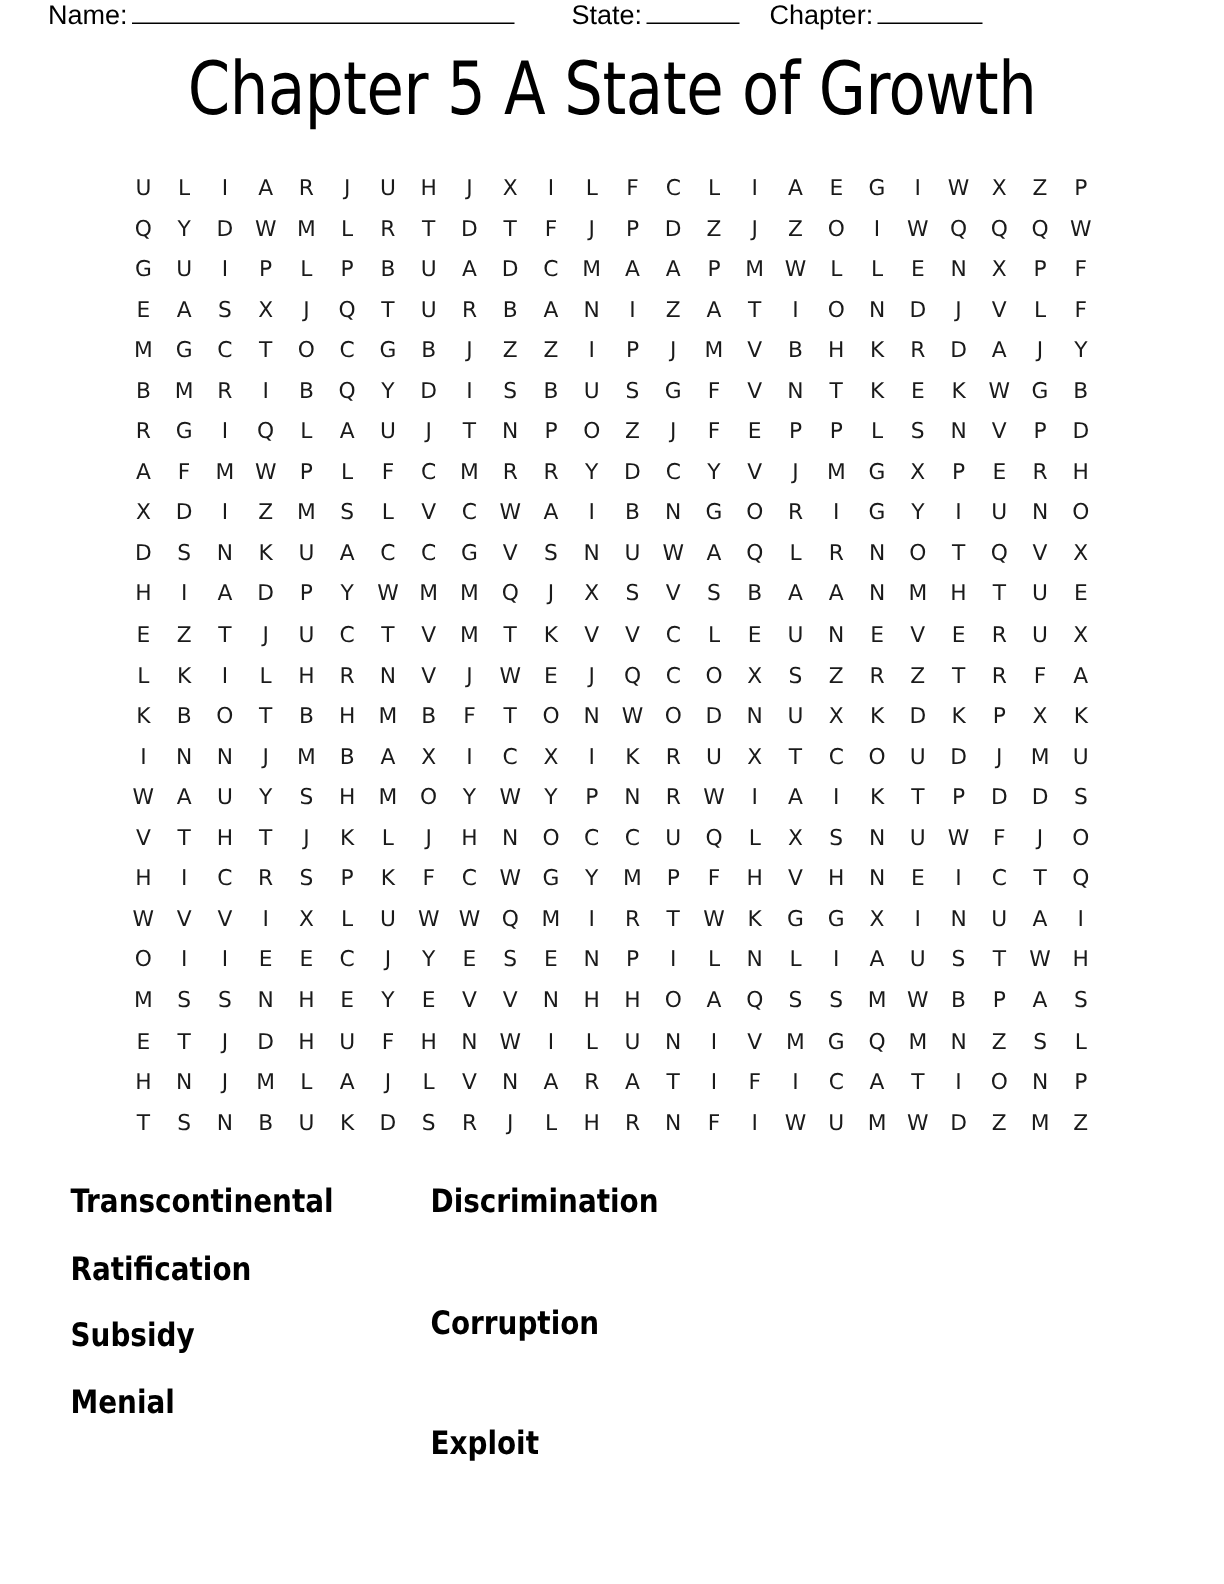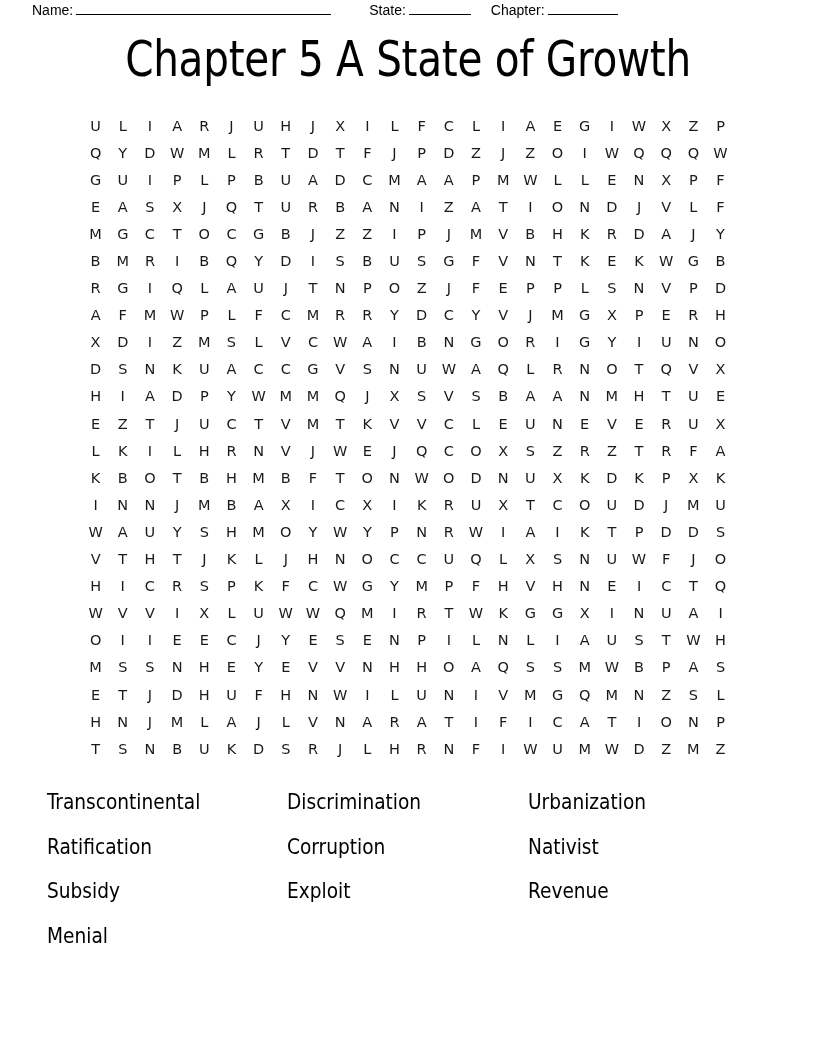--- a/index.html
+++ b/index.html
@@ -27,21 +27,21 @@
     align-items: flex-start;
     font-size: 15px;
     line-height: 20px;
     white-space: nowrap;
   }
   .field {
     display: flex;
     align-items: baseline;
   }
   .field-label {
-    font-size: 14px;
+    font-size: 18px;
   }
   .field-blank {
     display: inline-block;
     border-bottom: 1.4px solid #000;
     height: 13px;
     margin-left: 3px;
   }
   .blank-name   { width: 255px; }
   .blank-date   { width: 62px; }
   .blank-period { width: 70px; }
@@ -87,27 +87,28 @@
   }
 
   
   .wordlist {
     position: absolute;
     top: 780px;
     left: 47px;
     width: 700px;
     display: flex;
     gap: 0px;
+    font-weight: bold;
   }
   .word-col {
     display: flex;
     flex-direction: column;
   }
   .word-col-1 { width: 240px; }
-  .word-col-2 { width: 241px; }
+  .word-col-2 { width: 241px; gap: 36px; }
   .word-col-3 { width: 219px; }
   .word-item {
     font-family: "DejaVu Sans Condensed", "Liberation Sans Narrow", "Liberation Sans", sans-serif;
     font-size: 21.5px;
     line-height: 44.5px;
     height: 44.5px;
     color: #000;
     white-space: nowrap;
     transform: scaleX(0.96);
     transform-origin: left center;
@@ -768,18 +769,13 @@
       <div class="word-item">Transcontinental</div>
       <div class="word-item">Ratification</div>
       <div class="word-item">Subsidy</div>
       <div class="word-item">Menial</div>
     </div>
     <div class="word-col word-col-2">
       <div class="word-item">Discrimination</div>
       <div class="word-item">Corruption</div>
       <div class="word-item">Exploit</div>
     </div>
-    <div class="word-col word-col-3">
-      <div class="word-item">Urbanization</div>
-      <div class="word-item">Nativist</div>
-      <div class="word-item">Revenue</div>
-    </div>
   </div>
 
 </body></html>

